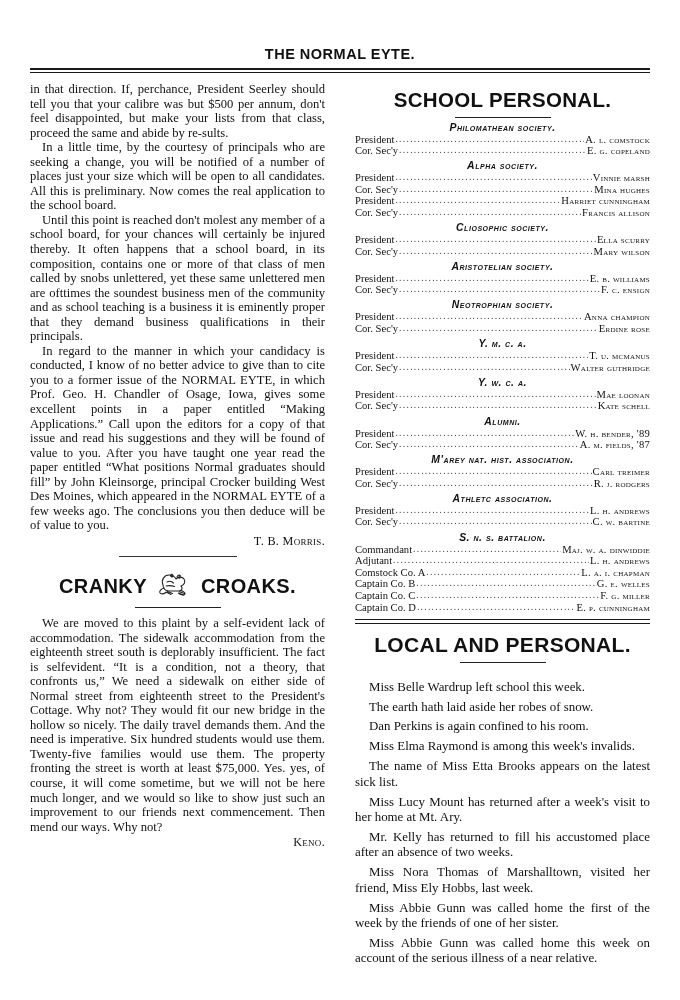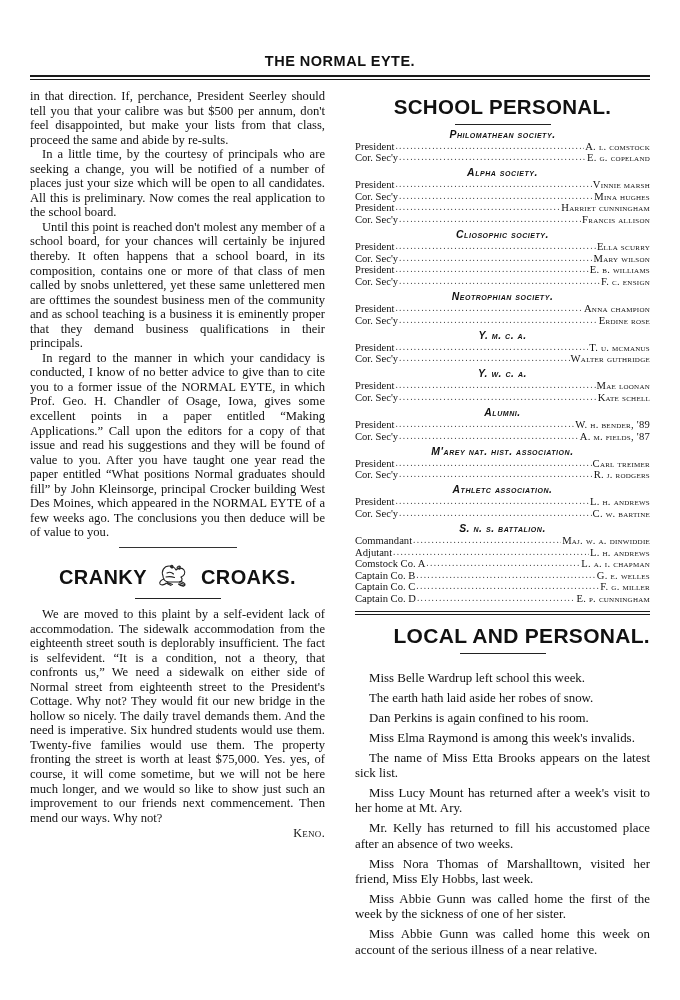--- a/index.html
+++ b/index.html
@@ -4,21 +4,21 @@
 <style>
   html,body{margin:0;padding:0;}
   body{
     width:680px;height:1000px;
     background:#ffffff;
     font-family:"Liberation Serif", serif;
     color:#111;
     -webkit-font-smoothing:none;
   }
   .page{position:relative;width:680px;height:1000px;box-sizing:border-box;
-        padding:7px 30px;}
+        padding:0 30px;}
 
   
   .masthead{
     text-align:center;
     font-family:"Liberation Sans", sans-serif;
     font-weight:bold;
     font-size:14.5px;
     letter-spacing:.5px;
     padding-top:46px;
   }
@@ -139,21 +139,21 @@
   .entry .who{
     flex:0 0 auto;
     font-variant:small-caps;
     text-transform:lowercase;
     letter-spacing:.25px;
   }
   .entry .who::first-letter{text-transform:uppercase;}
 
   
   .local-title{
-    text-align:right;
+    text-align:center;
     font-family:"Liberation Sans", sans-serif;
     font-weight:bold;
     font-size:21px;
     letter-spacing:.3px;
     margin:9px 0 0 0;
   }
   p.local{
     margin:0;
     font-size:12.9px;
     line-height:15.4px;
@@ -171,20 +171,21 @@
   <div class="head-rule"></div>
 
   <div class="columns">
 
     <div class="col-left">
       <div>
         <p class="body noindent">in that direction.  If, perchance, President Seerley should tell you that your calibre was but $500 per annum, don't feel disappointed,  but make your  lists from that class, proceed the  same and  abide  by re-sults.</p>
         <p class="body">In a little time, by the courtesy of  principals  who are seeking a change, you will be notified of a  number of places just your size which will  be open to all candidates.   All this is preliminary.   Now comes the real application to the school board.</p>
         <p class="body">Until this point is reached don't  molest any member of a school board, for your chances  will certainly be injured thereby.  It often happens that  a  school board, in its composition,  contains  one  or  more  of that class of men called by snobs  unlettered,  yet these same unlettered men are ofttimes the  soundest business men  of  the  community  and  as  school teaching is  a  business  it is  eminently  proper  that they demand  business qualifications in their principals.</p>
         <p class="body">In regard to the manner in  which your  candidacy is conducted, I know of no better advice to give than to cite you to a former issue of  the  NORMAL  EYTE, in which Prof. Geo. H.  Chandler  of  Osage,  Iowa, gives some excellent points in a paper entitled “Making Applications.”   Call upon the editors for  a  copy of that issue and read his suggestions and  they  will be found of value to you.   After you have taught one year read the paper entitled “What positions Normal graduates should fill” by John  Kleinsorge,  principal Crocker building West Des Moines, which  appeared in the NORMAL EYTE of a few weeks ago.   The conclusions you then deduce will be of value to you.</p>
+        <p class="signature">T. B. Morris.</p>
       </div>
       <div class="short-rule"></div>
 
       <div>
         <h2 class="sec-head cranky">
           <span>CRANKY</span>
           <span class="frog">
             <svg width="34" height="26" viewBox="0 0 34 26" aria-hidden="true">
               <g fill="none" stroke="#222" stroke-width="1.1" stroke-linecap="round" stroke-linejoin="round">
                 <path d="M6 14 C4 9, 7 4, 12 4 C16 4, 18 6, 19 8 C21 6, 25 5, 27 8 C29 11, 27 14, 24 15 C26 17, 25 20, 22 20 L12 20 C8 20, 6 17, 6 14 Z"></path>
@@ -253,20 +254,21 @@
             <div class="entry">
               <span class="role">President</span>
               <span class="dots">..........................................................................................</span>
               <span class="who">Ella Scurry</span>
             </div>
             <div class="entry">
               <span class="role">Cor. Sec'y</span>
               <span class="dots">..........................................................................................</span>
               <span class="who">Mary Wilson</span>
             </div>
+            <div class="org">Aristotelian Society.</div>
             <div class="entry">
               <span class="role">President</span>
               <span class="dots">..........................................................................................</span>
               <span class="who">E. B. Williams</span>
             </div>
             <div class="entry">
               <span class="role">Cor. Sec'y</span>
               <span class="dots">..........................................................................................</span>
               <span class="who">F. C. Ensign</span>
             </div>
@@ -377,20 +379,20 @@
         <div class="underline-rule"></div>
         <div id="local-items" style="margin-top:17px;">
             <p class="local">Miss Belle Wardrup left school this week.</p>
             <p class="local">The earth hath  laid  aside  her  robes  of snow.</p>
             <p class="local">Dan Perkins  is  again  confined  to  his room.</p>
             <p class="local">Miss  Elma  Raymond  is  among  this week's invalids.</p>
             <p class="local">The name of Miss  Etta  Brooks  appears on the latest sick list.</p>
             <p class="local">Miss Lucy Mount  has returned  after  a week's visit to her home at Mt. Ary.</p>
             <p class="local">Mr. Kelly has returned to fill  his  accustomed place after an absence of two  weeks.</p>
             <p class="local">Miss  Nora  Thomas  of  Marshalltown, visited  her  friend,  Miss  Ely  Hobbs,  last week.</p>
-            <p class="local">Miss Abbie  Gunn  was  called home  the first of the week by the sickness of one of her sister.</p>
+            <p class="local">Miss Abbie  Gunn  was  called home  the first of the week by the friends of one of her sister.</p>
             <p class="local">Miss Abbie Gunn was  called  home  this week on account of the serious illness  of  a near relative.</p>
           </div>
       </div>
 
     </div>
   </div>
 </div>
 
 </body></html>

